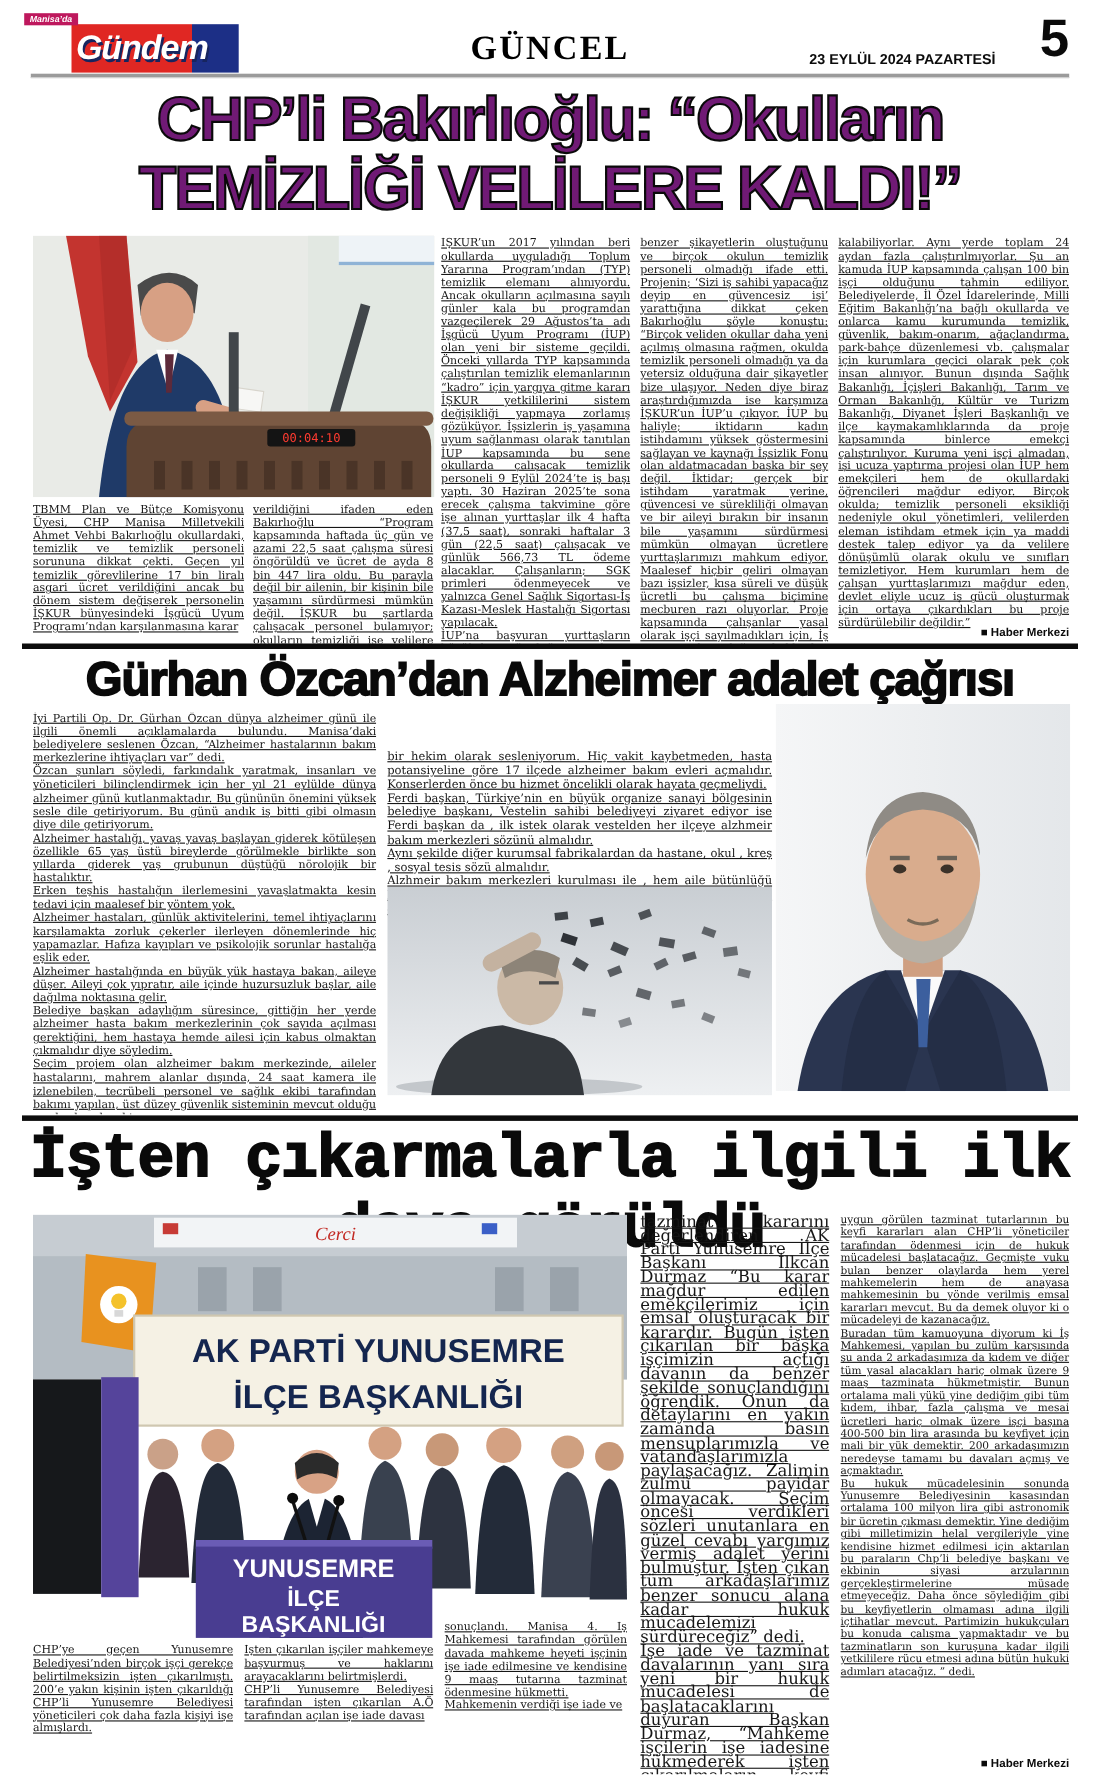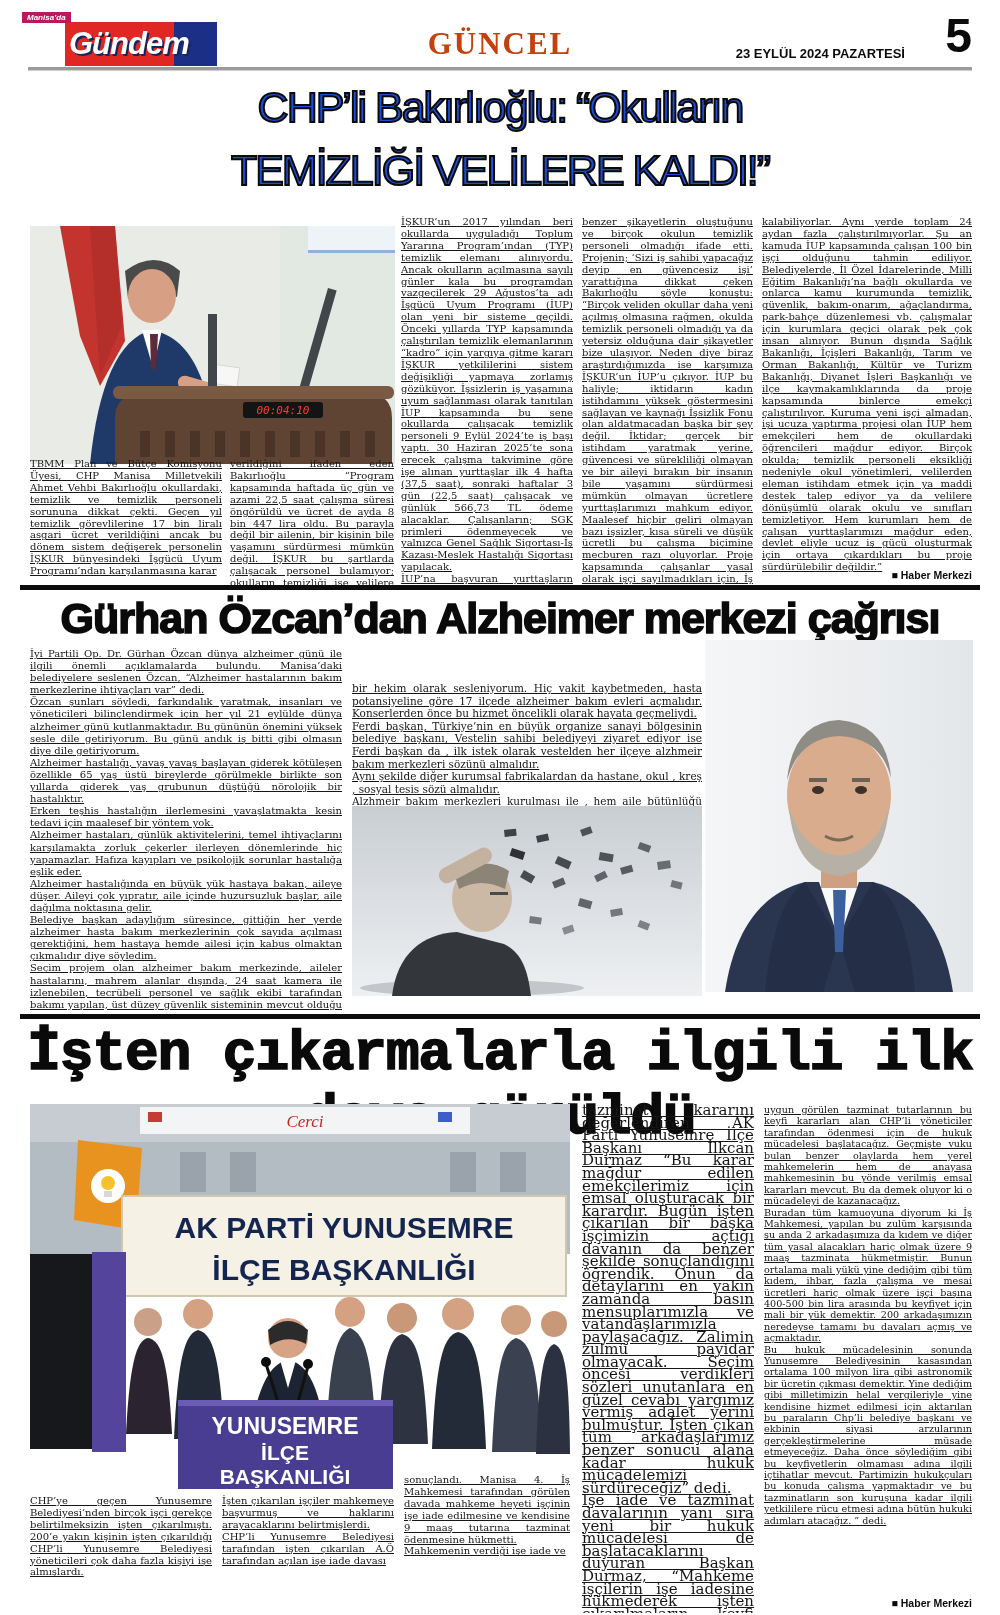--- a/index.html
+++ b/index.html
@@ -9,29 +9,29 @@
   
   .logo{position:absolute;left:22px;top:12px;width:152px;height:54px;}
   .logo-tab{position:absolute;top:0;left:0;background:#be185d;color:#fff;
             font:italic bold 8px "Liberation Sans",sans-serif;padding:1px 5px;z-index:2;}
   .logo-main{position:absolute;top:10px;left:0;width:152px;height:44px;
              background:linear-gradient(90deg,#e02723 0%,#e02723 72%,#1c2f86 72%,#1c2f86 100%);
              display:flex;align-items:center;justify-content:flex-start;padding-left:4px;box-sizing:border-box;margin-left:43px;}
   .logo-text{color:#fff;font:italic bold 31px "Liberation Sans",sans-serif;
              text-shadow:2px 2px 0 #17255f;letter-spacing:-1px;}
   .section-title{position:absolute;left:0;top:26px;width:1000px;text-align:center;
-                 font-family:"Liberation Serif",serif;font-weight:bold;font-size:31px;letter-spacing:2px;color:#c2410c;}
+                 font-family:"Liberation Serif",serif;font-weight:bold;font-size:31px;letter-spacing:2px;color:#000000;}
   .edition-date{position:absolute;right:95px;top:46px;font:bold 13px "Liberation Sans",sans-serif;color:#0b0b0b;}
   .page-number{position:absolute;right:28px;top:8px;font:bold 48px "Liberation Sans",sans-serif;color:#0b0b0b;}
   .header-rule{position:absolute;left:28px;top:67px;width:944px;height:3px;background:#9b9b9b;border-bottom:1px solid #cfcfcf;}
 
   
   .h1{position:absolute;left:20px;top:76px;width:960px;text-align:center;
-      font-family:"Liberation Sans",sans-serif;font-weight:normal;font-size:43px;line-height:63px;
-      letter-spacing:-2px;color:#1d4ed8;-webkit-text-stroke:2px #0a0a0a;}
+      font-family:"Liberation Sans",sans-serif;font-weight:bold;font-size:56px;line-height:63px;
+      letter-spacing:-2px;color:#701a75;-webkit-text-stroke:2px #0a0a0a;}
   .h2{position:absolute;left:20px;top:594px;width:960px;text-align:center;
       font-family:"Liberation Sans",sans-serif;font-weight:bold;font-size:43px;
       letter-spacing:-1px;color:#0a0a0a;-webkit-text-stroke:1.6px #0a0a0a;}
   .h3{position:absolute;left:20px;top:1022px;width:960px;text-align:center;
       font-family:Liberation Mono, monospace;font-weight:bold;font-size:56px;
       letter-spacing:-1px;color:#0a0a0a;-webkit-text-stroke:1.7px #0a0a0a;}
   .subhead{position:absolute;left:30px;top:1078px;width:940px;
       font-family:"Liberation Sans",sans-serif;font-size:19px;color:#111;}
 
   .divider{position:absolute;left:20px;width:960px;height:5px;background:#0c0c0c;}
@@ -54,21 +54,21 @@
   #a2mid{left:352px;top:682px;width:350px;height:152px;font-size:10.5px;line-height:12.6px;}
 
   #a3a{left:30px;top:1495px;width:182px;height:118px;}
   #a3b{left:222px;top:1495px;width:172px;height:118px;}
   #a3c{left:404px;top:1474px;width:166px;height:118px;}
   #a3mid{left:582px;top:1104px;width:172px;height:509px;font-size:15px;line-height:12.6px;}
   #a3right{left:764px;top:1104px;width:208px;height:509px;font-size:9.6px;line-height:11.4px;}
   #byline-3{right:28px;top:1597px;}
 
   .photo{position:absolute;overflow:hidden;}
-  #photo-1{left:30px;top:226px;width:365px;height:284px;font-style:italic;}
+  #photo-1{left:30px;top:214px;width:365px;height:284px;}
   #photo-2{left:352px;top:806px;width:350px;height:190px;}
   #photo-3{left:705px;top:640px;width:268px;height:352px;}
   #photo-4{left:30px;top:1104px;width:540px;height:385px;}
   .photo svg{display:block;}
 </style>
 </head>
 <body>
 
 <div class="page">
 
@@ -127,21 +127,21 @@
   <div class="col" id="a1c1">TBMM Plan ve Bütçe Komisyonu Üyesi, CHP Manisa Milletvekili Ahmet Vehbi Bakırlıoğlu okullardaki, temizlik ve temizlik personeli sorununa dikkat çekti. Geçen yıl temizlik görevlilerine 17 bin liralı asgari ücret verildiğini ancak bu dönem sistem değişerek personelin İŞKUR bünyesindeki İşgücü Uyum Programı’ndan karşılanmasına karar</div>
   <div class="col" id="a1c2">verildiğini ifaden eden Bakırlıoğlu “Program kapsamında haftada üç gün ve azami 22,5 saat çalışma süresi öngörüldü ve ücret de ayda 8 bin 447 lira oldu. Bu parayla değil bir ailenin, bir kişinin bile yaşamını sürdürmesi mümkün değil. İŞKUR bu şartlarda çalışacak personel bulamıyor; okulların temizliği ise velilere kalıyor” dedi.</div>
   <div class="col" id="a1c3">İŞKUR’un 2017 yılından beri okullarda uyguladığı Toplum Yararına Program’ından (TYP) temizlik elemanı alınıyordu. Ancak okulların açılmasına sayılı günler kala bu programdan vazgeçilerek 29 Ağustos’ta adı İşgücü Uyum Programı (İUP) olan yeni bir sisteme geçildi. Önceki yıllarda TYP kapsamında çalıştırılan temizlik elemanlarının “kadro” için yargıya gitme kararı İŞKUR yetkililerini sistem değişikliği yapmaya zorlamış gözüküyor. İşsizlerin iş yaşamına uyum sağlanması olarak tanıtılan İUP kapsamında bu sene okullarda çalışacak temizlik personeli 9 Eylül 2024’te iş başı yaptı. 30 Haziran 2025’te sona erecek çalışma takvimine göre işe alınan yurttaşlar ilk 4 hafta (37,5 saat), sonraki haftalar 3 gün (22,5 saat) çalışacak ve günlük 566,73 TL ödeme alacaklar. Çalışanların; SGK primleri ödenmeyecek ve yalnızca Genel Sağlık Sigortası-İş Kazası-Meslek Hastalığı Sigortası yapılacak.
 İUP’na başvuran yurttaşların büyük bir çoğunluğunun çalışma koşullarını ve ücreti öğrendikten sonra çalışmaktan vazgeçtiğini ifade eden Bakırlıoğlu, tüm okullarda</div>
   <div class="col" id="a1c4">benzer şikayetlerin oluştuğunu ve birçok okulun temizlik personeli olmadığı ifade etti. Projenin; ‘Sizi iş sahibi yapacağız deyip en güvencesiz işi’ yarattığına dikkat çeken Bakırlıoğlu şöyle konuştu: “Birçok veliden okullar daha yeni açılmış olmasına rağmen, okulda temizlik personeli olmadığı ya da yetersiz olduğuna dair şikayetler bize ulaşıyor. Neden diye biraz araştırdığımızda ise karşımıza İŞKUR’un İUP’u çıkıyor. İUP bu haliyle; iktidarın kadın istihdamını yüksek göstermesini sağlayan ve kaynağı İşsizlik Fonu olan aldatmacadan başka bir şey değil. İktidar; gerçek bir istihdam yaratmak yerine, güvencesi ve sürekliliği olmayan ve bir aileyi bırakın bir insanın bile yaşamını sürdürmesi mümkün olmayan ücretlere yurttaşlarımızı mahkum ediyor. Maalesef hiçbir geliri olmayan bazı işsizler, kısa süreli ve düşük ücretli bu çalışma biçimine mecburen razı oluyorlar. Proje kapsamında çalışanlar yasal olarak işçi sayılmadıkları için, İş Kanunu’ndan doğan haklardan da yararlanamıyorlar. Proje kapsamında işe alındıkları kurumda bir yıl içinde en fazla 9 ay</div>
   <div class="col" id="a1c5">kalabiliyorlar. Aynı yerde toplam 24 aydan fazla çalıştırılmıyorlar. Şu an kamuda İUP kapsamında çalışan 100 bin işçi olduğunu tahmin ediliyor. Belediyelerde, İl Özel İdarelerinde, Milli Eğitim Bakanlığı’na bağlı okullarda ve onlarca kamu kurumunda temizlik, güvenlik, bakım-onarım, ağaçlandırma, park-bahçe düzenlemesi vb. çalışmalar için kurumlara geçici olarak pek çok insan alınıyor. Bunun dışında Sağlık Bakanlığı, İçişleri Bakanlığı, Tarım ve Orman Bakanlığı, Kültür ve Turizm Bakanlığı, Diyanet İşleri Başkanlığı ve ilçe kaymakamlıklarında da proje kapsamında binlerce emekçi çalıştırılıyor. Kuruma yeni işçi almadan, işi ucuza yaptırma projesi olan İUP hem emekçileri hem de okullardaki öğrencileri mağdur ediyor. Birçok okulda; temizlik personeli eksikliği nedeniyle okul yönetimleri, velilerden eleman istihdam etmek için ya maddi destek talep ediyor ya da velilere dönüşümlü olarak okulu ve sınıfları temizletiyor. Hem kurumları hem de çalışan yurttaşlarımızı mağdur eden, devlet eliyle ucuz iş gücü oluşturmak için ortaya çıkardıkları bu proje sürdürülebilir değildir.”</div>
   <div class="byline byline-abs" id="byline-1">■ Haber Merkezi</div>
 
   <div class="divider" id="divider-1"></div>
 
-  <div class="h2">Gürhan Özcan’dan Alzheimer merkezi çağrısı</div>
+  <div class="h2">Gürhan Özcan’dan Alzheimer adalet çağrısı</div>
   <div class="col" id="a2left">İyi Partili Op. Dr. Gürhan Özcan dünya alzheimer günü ile ilgili önemli açıklamalarda bulundu. Manisa’daki belediyelere seslenen Özcan, “Alzheimer hastalarının bakım merkezlerine ihtiyaçları var” dedi.
 Özcan şunları söyledi, farkındalık yaratmak, insanları ve yöneticileri bilinçlendirmek için her yıl 21 eylülde dünya alzheimer günü kutlanmaktadır. Bu gününün önemini yüksek sesle dile getiriyorum. Bu günü andık iş bitti gibi olmasın diye dile getiriyorum.
 Alzheimer hastalığı, yavaş yavaş başlayan giderek kötüleşen özellikle 65 yaş üstü bireylerde görülmekle birlikte son yıllarda giderek yaş grubunun düştüğü nörolojik bir hastalıktır.
 Erken teşhis hastalığın ilerlemesini yavaşlatmakta kesin tedavi için maalesef bir yöntem yok.
 Alzheimer hastaları, günlük aktivitelerini, temel ihtiyaçlarını karşılamakta zorluk çekerler ilerleyen dönemlerinde hiç yapamazlar. Hafıza kayıpları ve psikolojik sorunlar hastalığa eşlik eder.
 Alzheimer hastalığında en büyük yük hastaya bakan, aileye düşer. Aileyi çok yıpratır, aile içinde huzursuzluk başlar, aile dağılma noktasına gelir.
 Belediye başkan adaylığım süresince, gittiğin her yerde alzheimer hasta bakım merkezlerinin çok sayıda açılması gerektiğini, hem hastaya hemde ailesi için kabus olmaktan çıkmalıdır diye söyledim.
 Seçim projem olan alzheimer bakım merkezinde, aileler hastalarını, mahrem alanlar dışında, 24 saat kamera ile izlenebilen, tecrübeli personel ve sağlık ekibi tarafından bakımı yapılan, üst düzey güvenlik sisteminin mevcut olduğu merkezler olacaktı.
 Büyükşehir belediye başkanı sayın Ferdi Zeyrek başkana</div>
   <div class="col" id="a2mid"><span>bir hekim olarak sesleniyorum. Hiç vakit kaybetmeden, hasta potansiyeline göre 17 ilçede alzheimer bakım evleri açmalıdır. Konserlerden önce bu hizmet öncelikli olarak hayata geçmeliydi.

